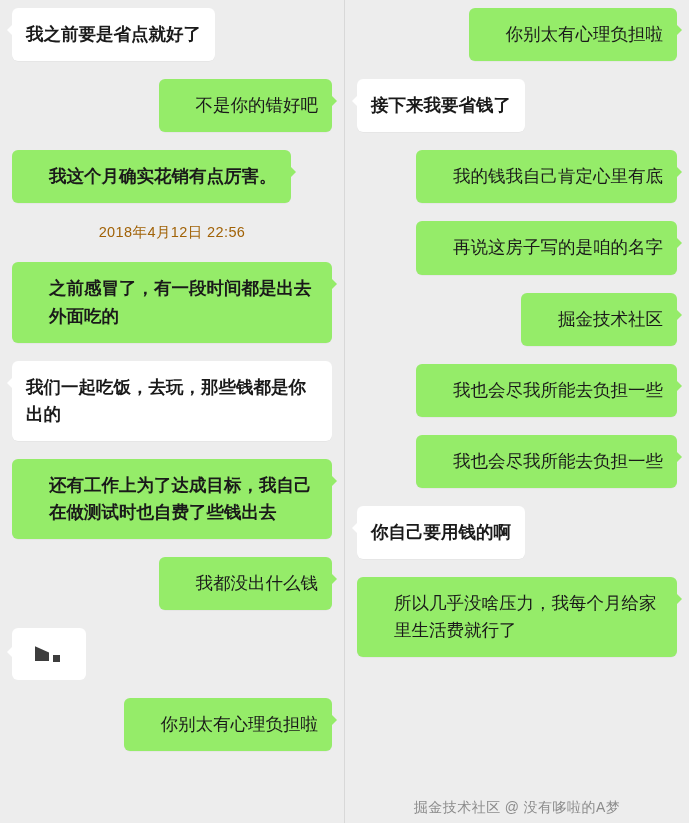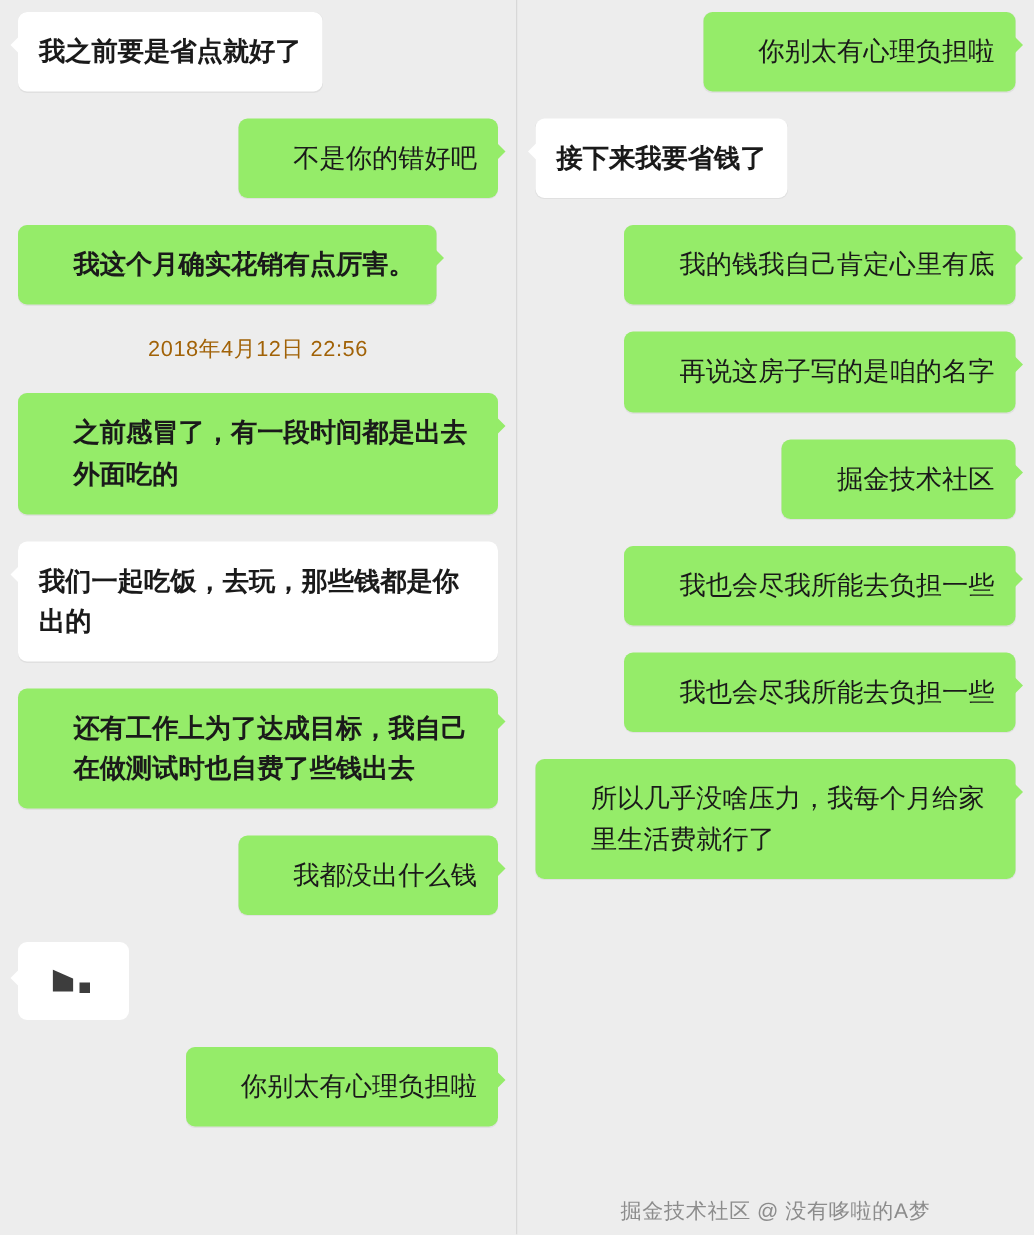--- a/index.html
+++ b/index.html
@@ -225,20 +225,23 @@
 
       <div class="row right">
         <div class="bubble out">我也会尽我所能去负担一些</div>
       </div>
 
 
       <div class="row right">
         <div class="bubble out">我也会尽我所能去负担一些</div>
       </div>
 
+      <div class="row left">
+        <div class="bubble in">你自己要用钱的啊</div>
+      </div>
 
       <div class="row right">
         <div class="bubble out" style="max-width:300px">所以几乎没啥压力，我每个月给家里生活费就行了</div>
       </div>
 
     </div>
 
     <div class="watermark">
       <span>掘金技术社区</span><span class="wm-at">@</span><span>没有哆啦的A梦</span>
     </div>

